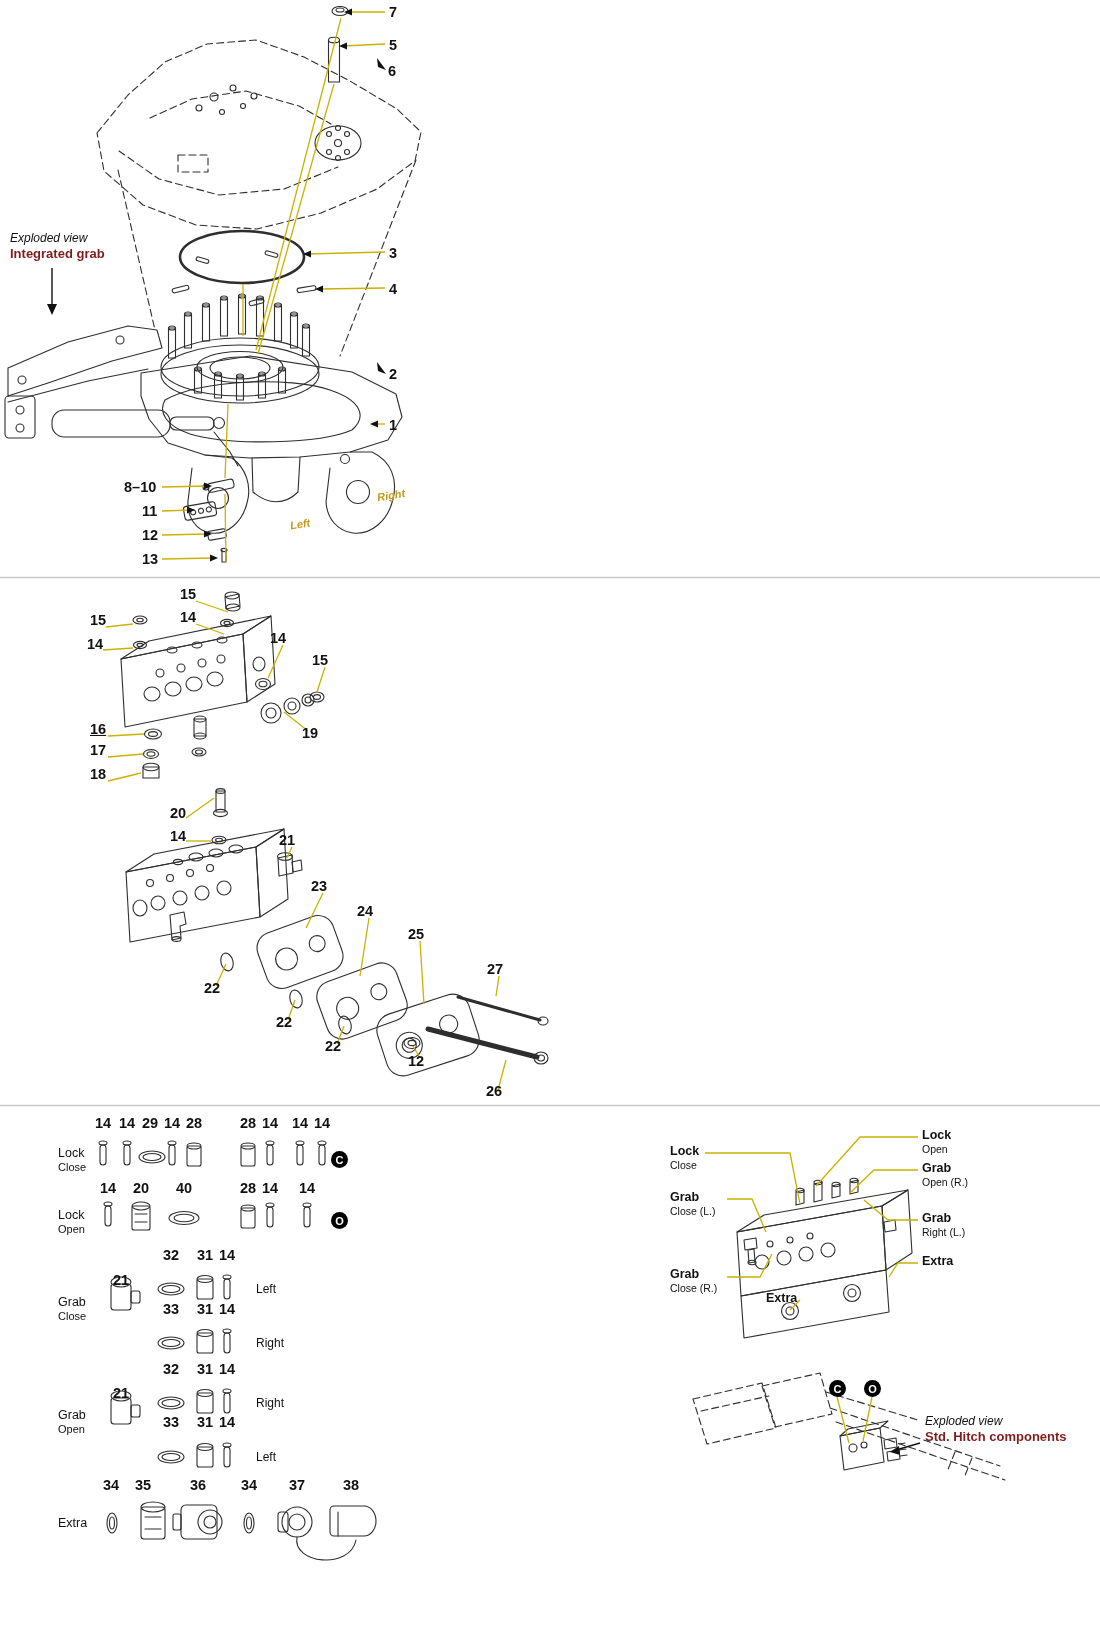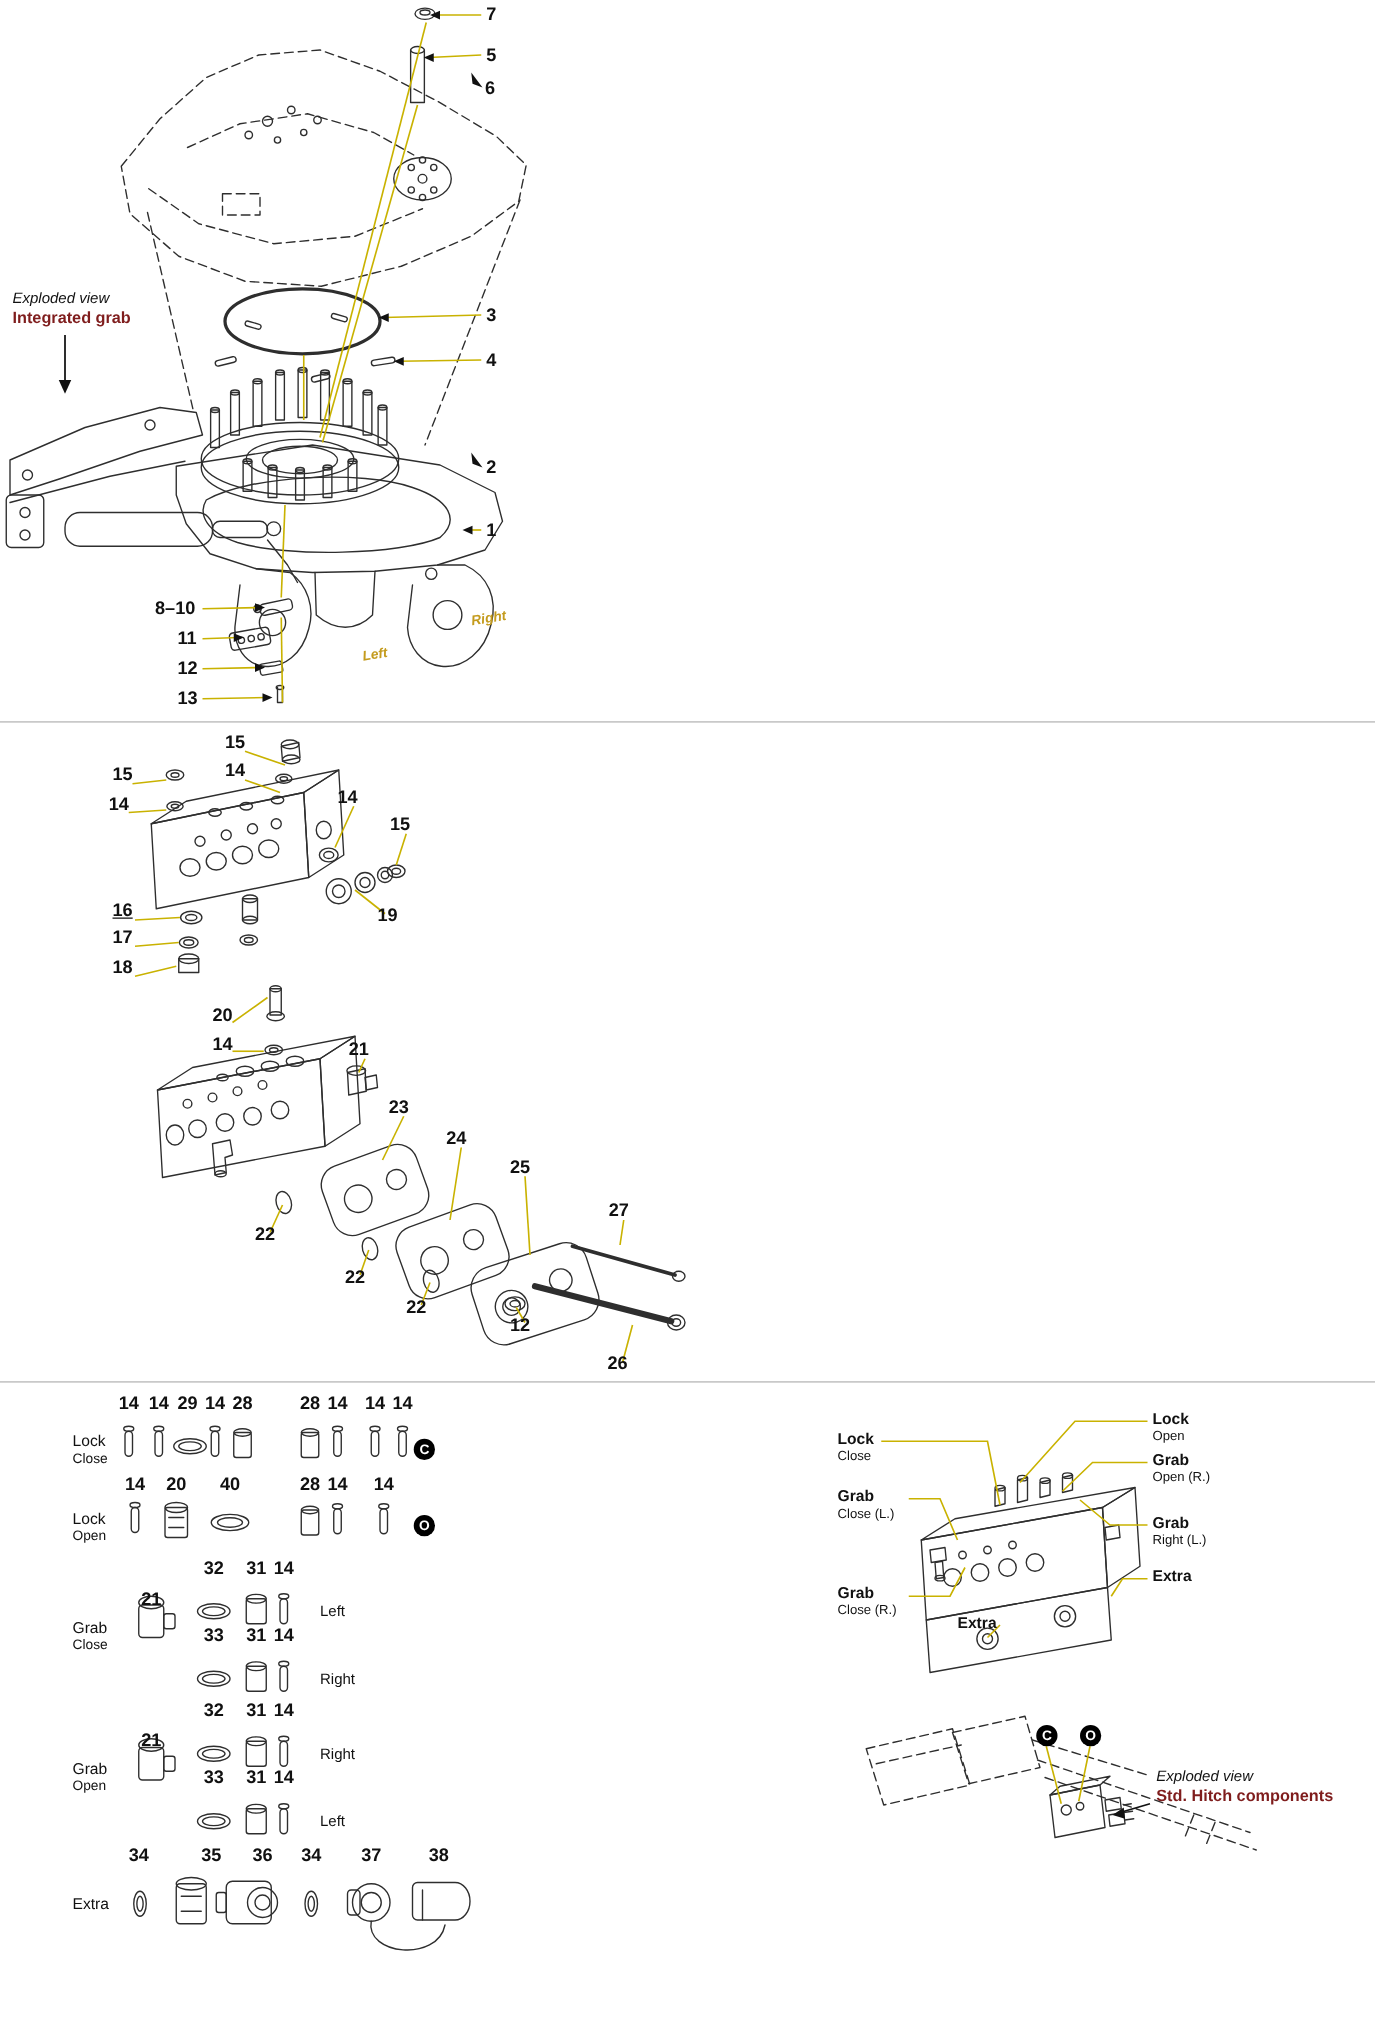--- a/index.html
+++ b/index.html
@@ -554,22 +554,22 @@
       <div class="callout" style="left: 113px; top: 1385px;">21</div>
       <div class="callout" style="left: 163px; top: 1414px;">33</div>
       <div class="callout" style="left: 197px; top: 1414px;">31</div>
       <div class="callout" style="left: 219px; top: 1414px;">14</div>
       <div class="side-label" style="left: 256px; top: 1396px;">Right</div>
       <div class="side-label" style="left: 256px; top: 1450px;">Left</div>
       <div class="row-label" style="left: 58px; top: 1516px;">
         <div class="l1">Extra</div>
       </div>
       <div class="callout" style="left: 103px; top: 1477px;">34</div>
-      <div class="callout" style="left: 161px; top: 1477px;">35</div>
-      <div class="callout" style="left: 202px; top: 1477px;">36</div>
+      <div class="callout" style="left: 135px; top: 1477px;">35</div>
+      <div class="callout" style="left: 190px; top: 1477px;">36</div>
       <div class="callout" style="left: 241px; top: 1477px;">34</div>
       <div class="callout" style="left: 289px; top: 1477px;">37</div>
       <div class="callout" style="left: 343px; top: 1477px;">38</div>
       <div class="port-label" style="left: 922px; top: 1128px;">
         <div class="l1">Lock</div>
         <div class="l2">Open</div>
       </div>
       <div class="port-label" style="left: 670px; top: 1144px;">
         <div class="l1">Lock</div>
         <div class="l2">Close</div>

